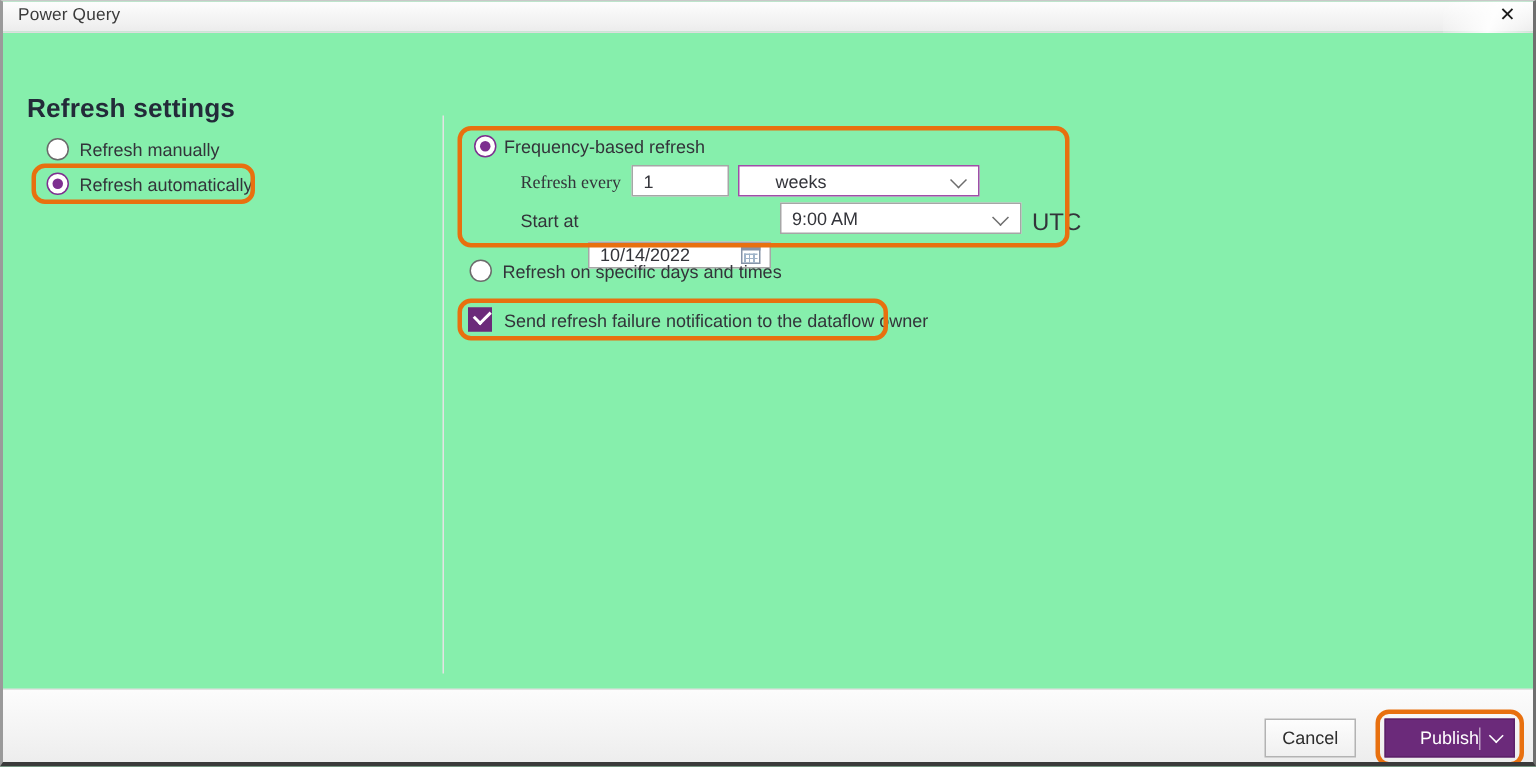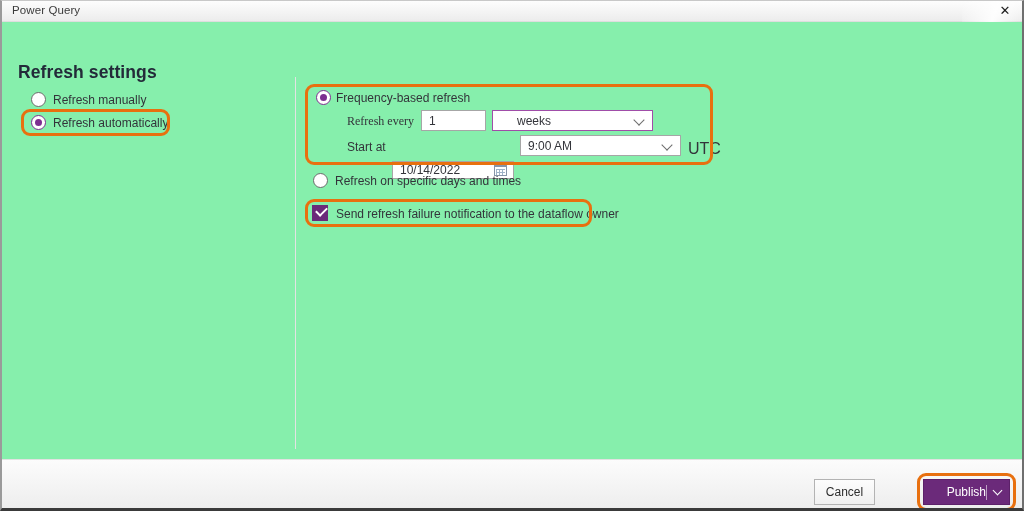--- a/index.html
+++ b/index.html
@@ -257,21 +257,21 @@
     bottom: 0;
     width: 100%;
     height: 49px;
     background: linear-gradient(#fcfcfc 0%, #f4f4f4 55%, #ededed 100%);
     border-top: 1px solid #e2e2e2;
     box-sizing: border-box;
   }
 
   .btn-cancel {
     position: absolute;
-    left: 812px;
+    left: 841px;
     top: 478px;
     width: 61px;
     height: 26px;
     box-sizing: border-box;
     background: linear-gradient(#fdfdfd, #f0f0f0);
     border: 1px solid #b3b3b3;
     font-size: 12px;
     color: #2d2d2d;
     display: flex;
     align-items: center;

